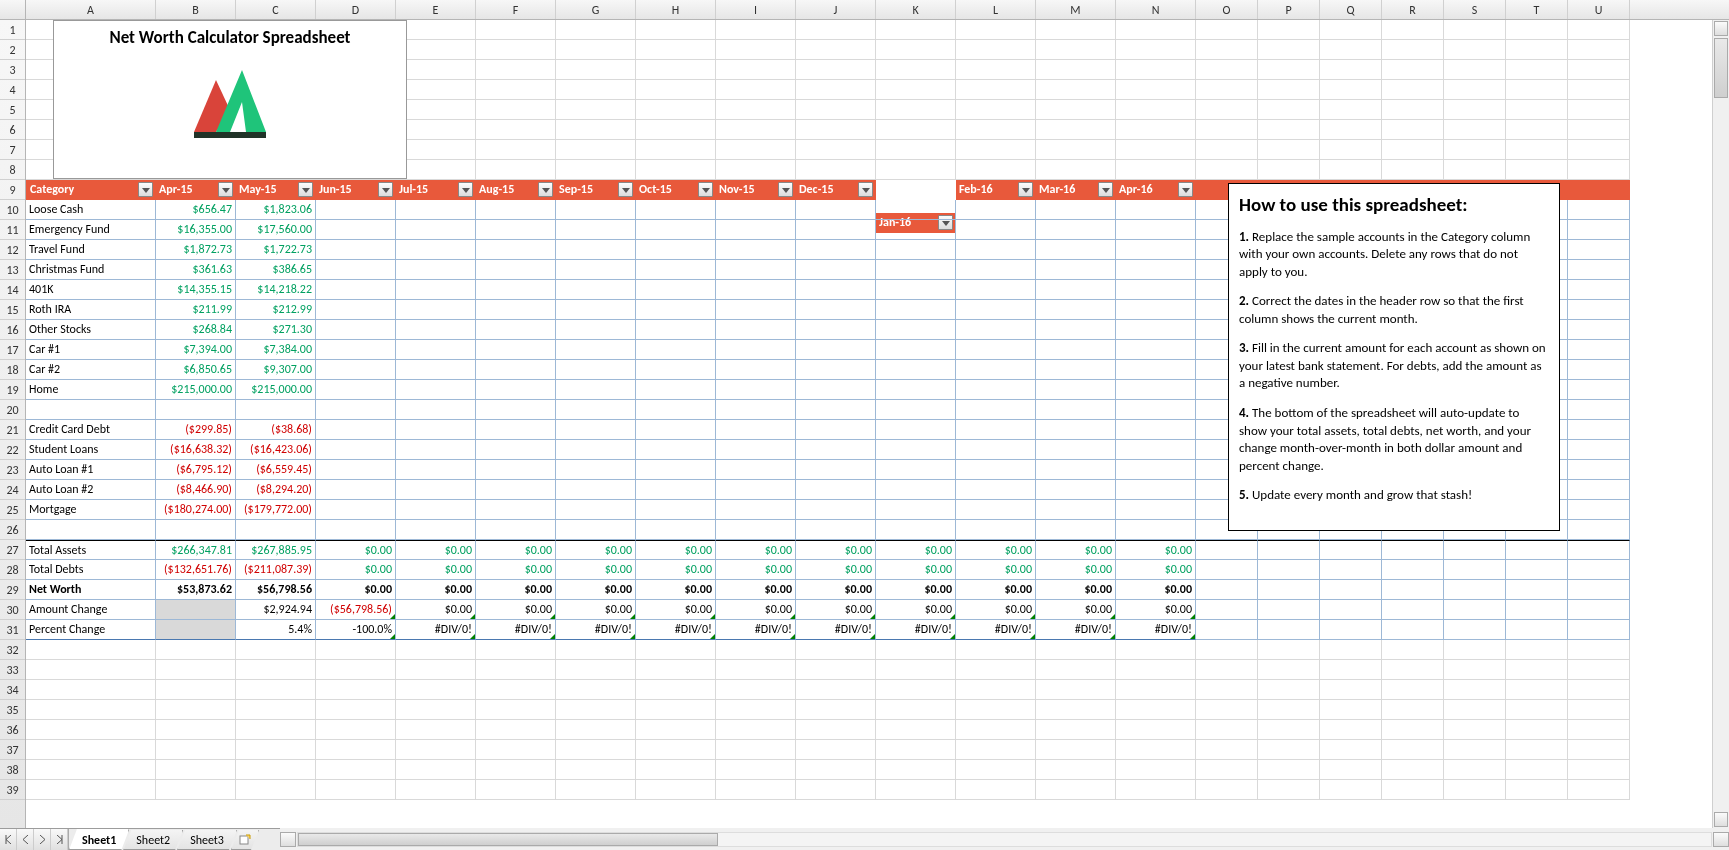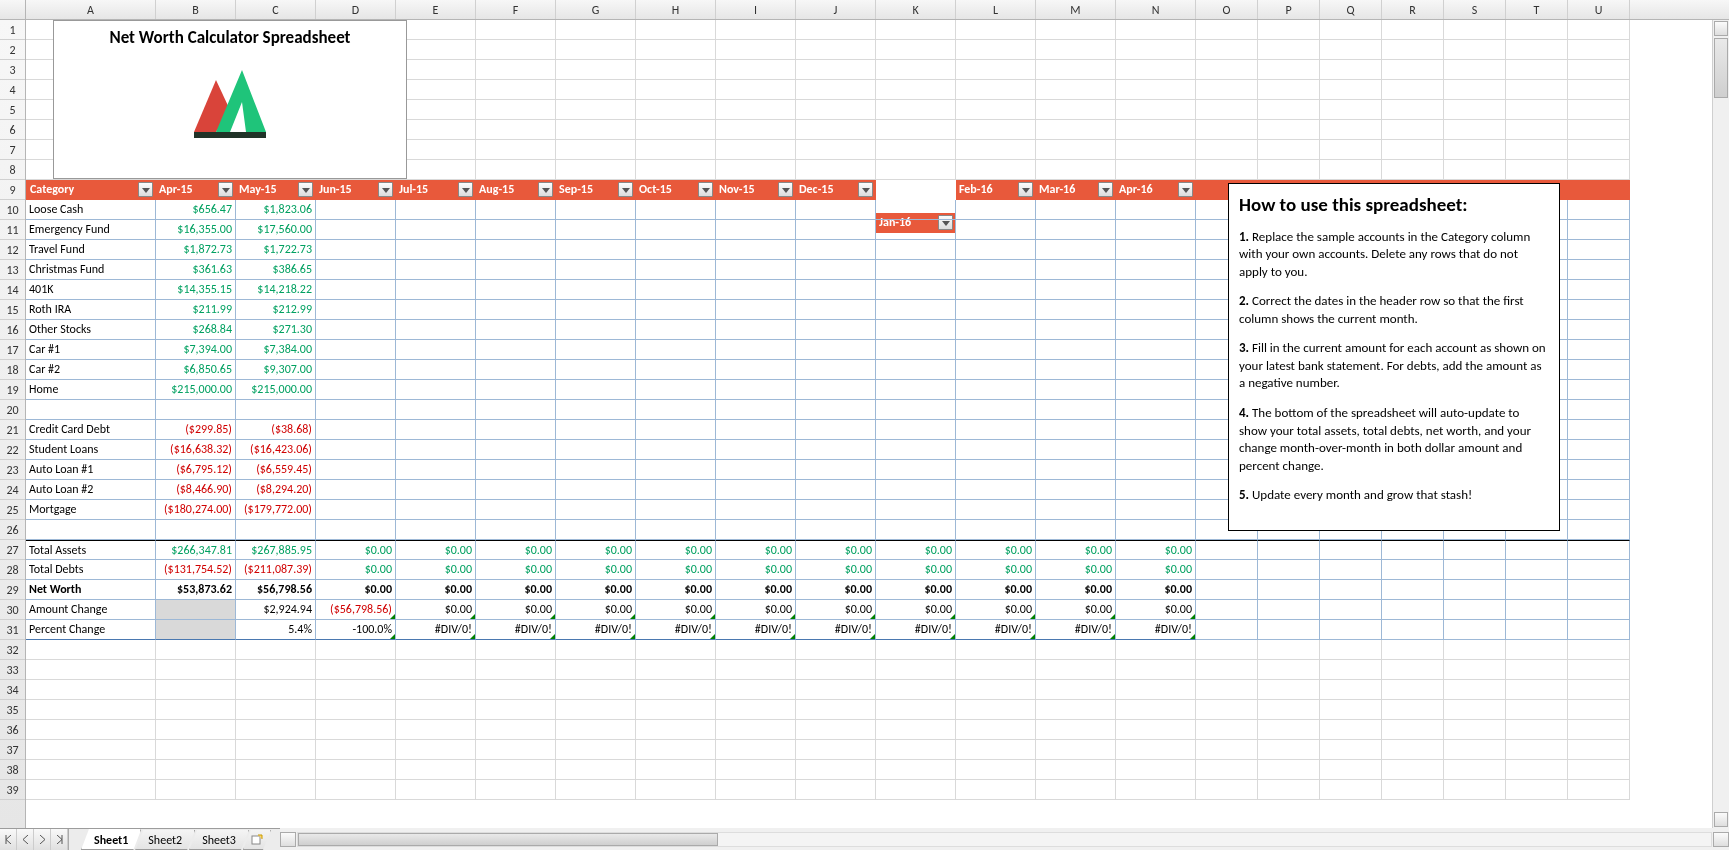--- a/index.html
+++ b/index.html
@@ -200,21 +200,21 @@
     padding: 0 12px;
     line-height: 20px;
     border: 1px solid #9c9c9c;
     border-top: none;
     background: linear-gradient(#f4f4f4,#e4e4e4);
     margin-top: 1px;
     clip-path: polygon(8px 0, 100% 0, calc(100% - 8px) 100%, 0 100%);
     margin-left: -6px;
     cursor: pointer;
   }
-  .tab:first-of-type { margin-left: 12px; text-align: right; }
+  .tab:first-of-type { margin-left: 0; text-align: right; }
   .tab.active {
     background: #fff;
     font-weight: bold;
     border-top: 1px solid #fff;
     margin-top: 0;
     z-index: 2;
   }
   .tab.new {
     width: 28px;
     display: flex; align-items: center; justify-content: center;
@@ -977,21 +977,21 @@
             <div class="cell" style="width: 62px;"></div>
             <div class="cell" style="width: 62px;"></div>
             <div class="cell" style="width: 62px;"></div>
             <div class="cell" style="width: 62px;"></div>
             <div class="cell" style="width: 62px;"></div>
             <div class="cell" style="width: 62px;"></div>
             <div class="cell" style="width: 62px;"></div>
           </div>
           <div class="row tbl">
             <div class="cell l" style="width: 130px;">Total Debts</div>
-            <div class="cell neg" style="width: 80px;">($131,754.52)</div>
+            <div class="cell neg" style="width: 80px;">($132,651.76)</div>
             <div class="cell neg" style="width: 80px;">($211,087.39)</div>
             <div class="cell pos" style="width: 80px;">$0.00</div>
             <div class="cell pos" style="width: 80px;">$0.00</div>
             <div class="cell pos" style="width: 80px;">$0.00</div>
             <div class="cell pos" style="width: 80px;">$0.00</div>
             <div class="cell pos" style="width: 80px;">$0.00</div>
             <div class="cell pos" style="width: 80px;">$0.00</div>
             <div class="cell pos" style="width: 80px;">$0.00</div>
             <div class="cell pos" style="width: 80px;">$0.00</div>
             <div class="cell pos" style="width: 80px;">$0.00</div>

